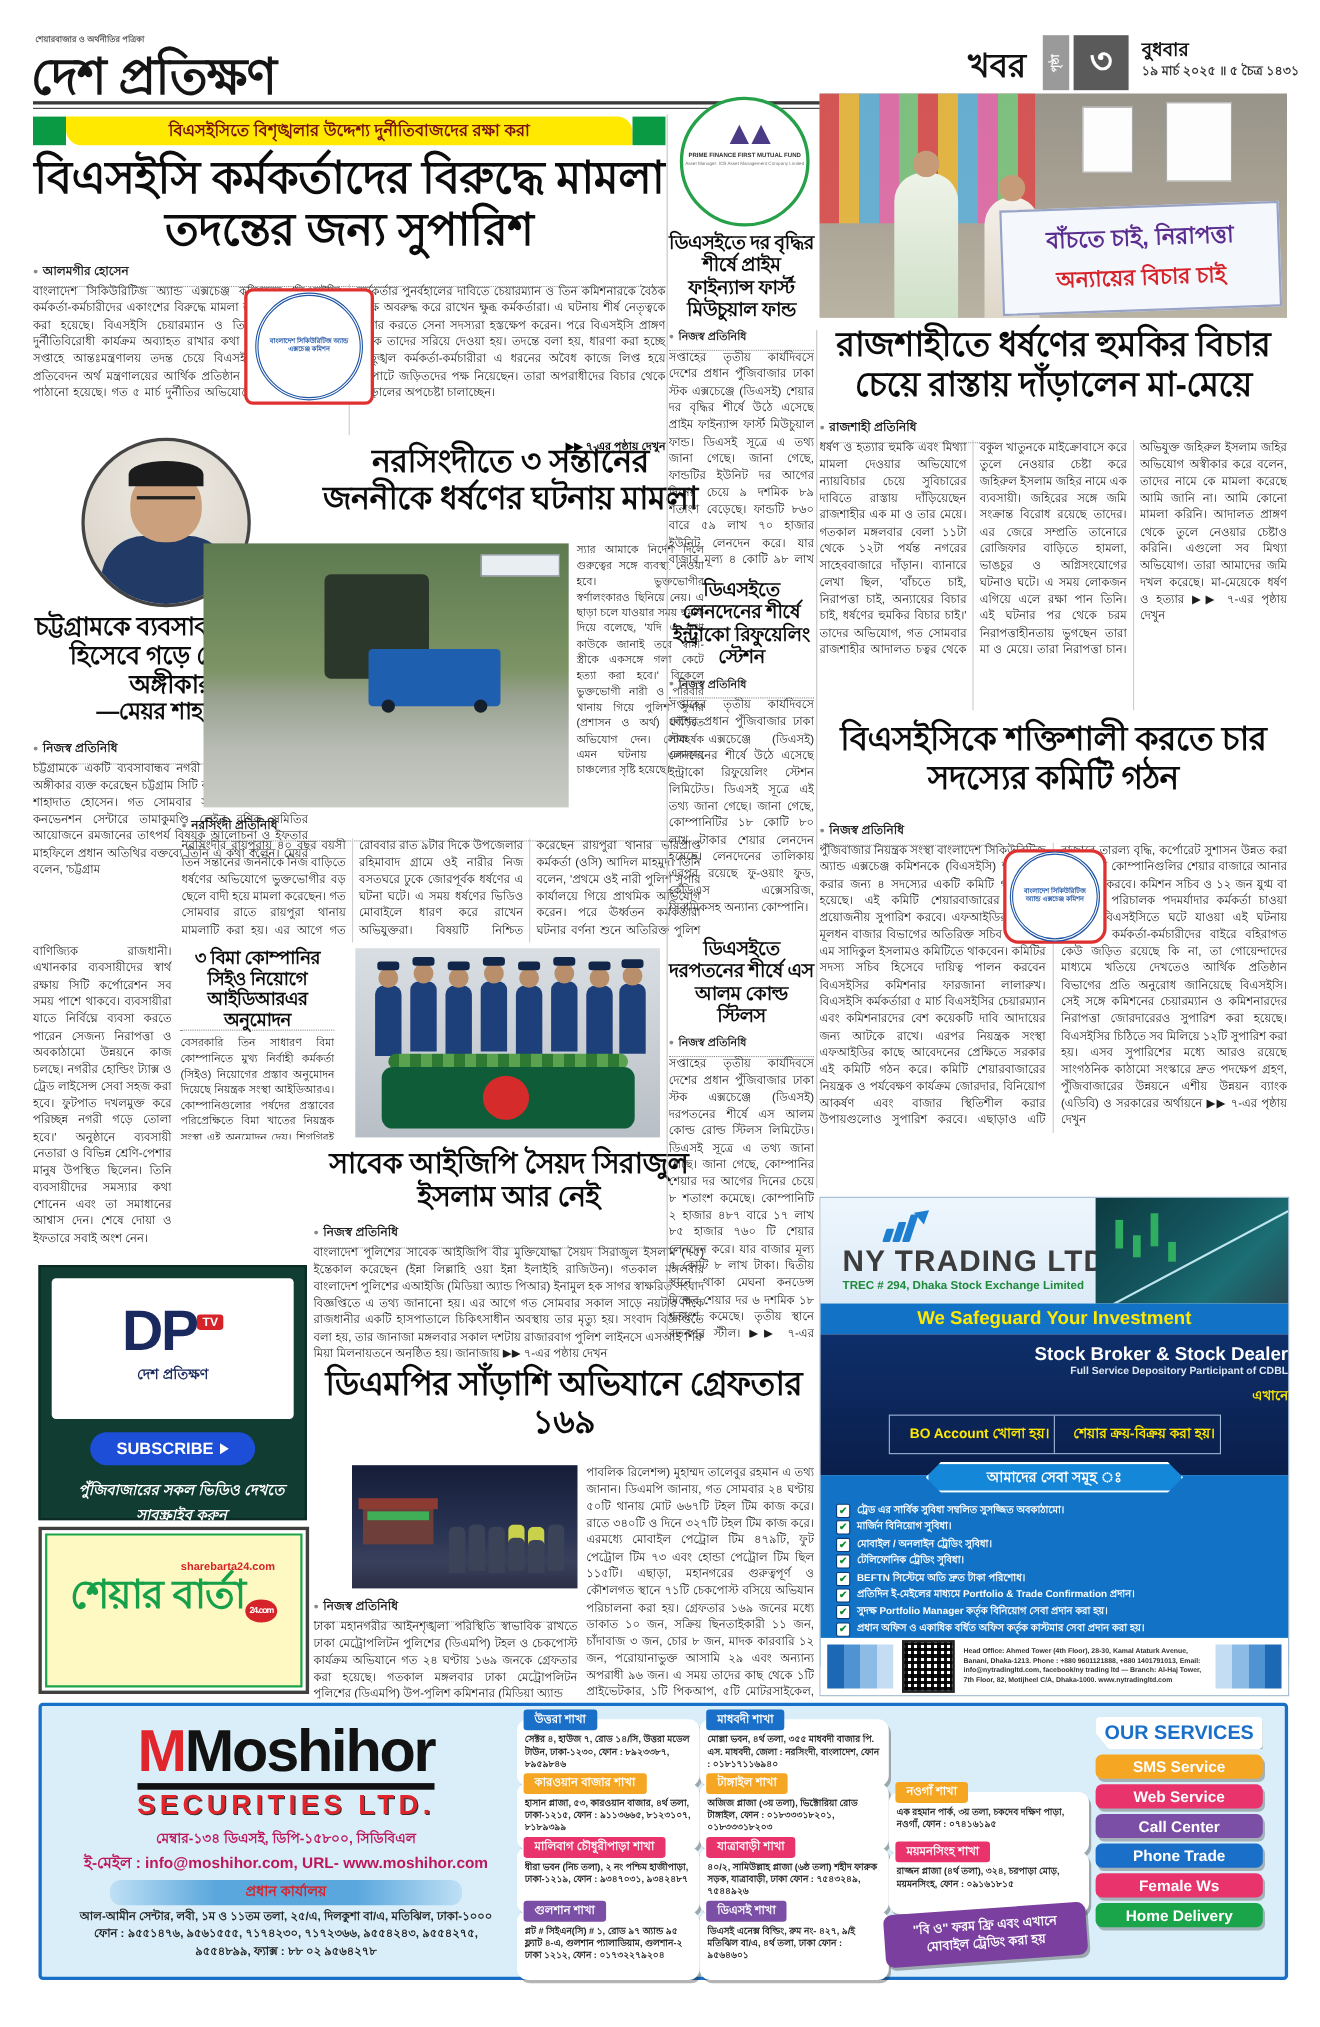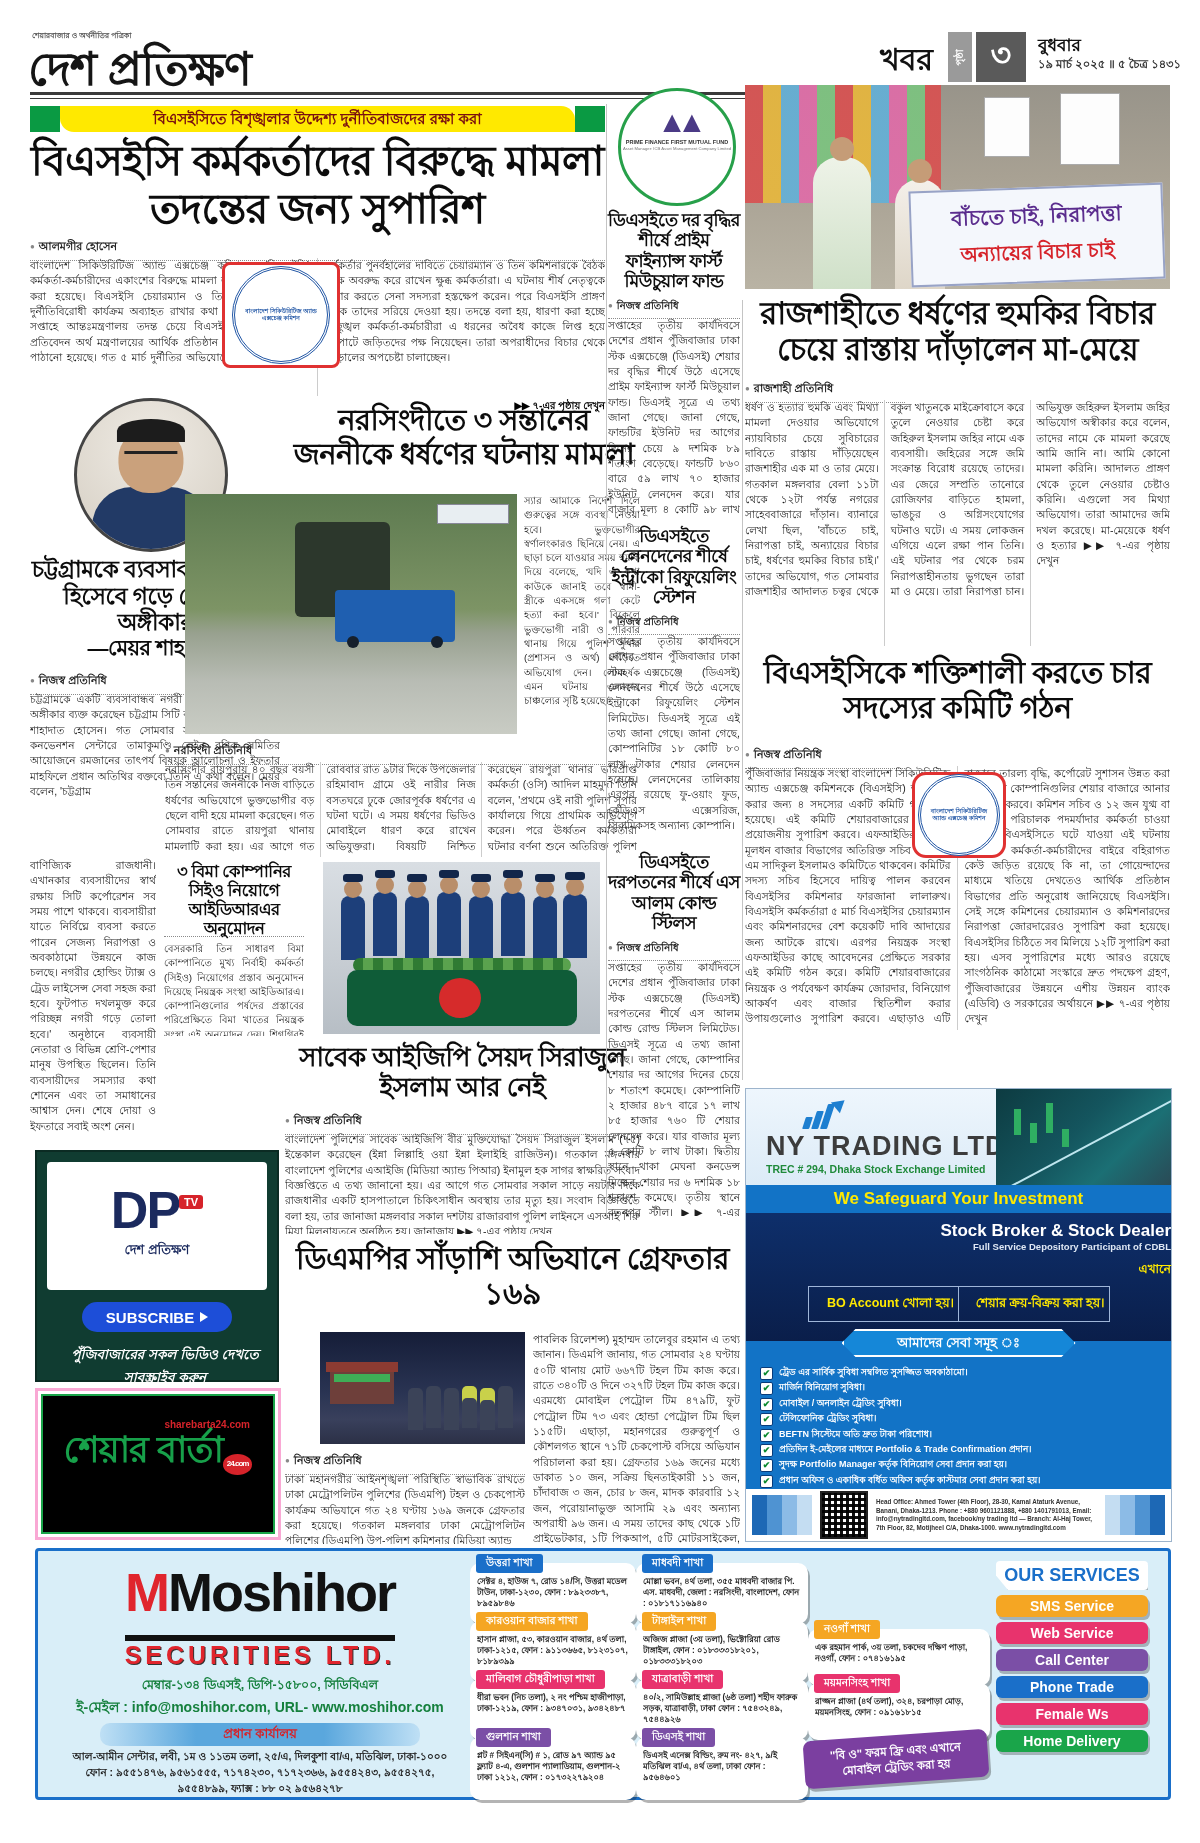--- a/index.html
+++ b/index.html
@@ -69,21 +69,21 @@
   .portrait .hair{position:absolute;top:12%;left:50%;transform:translateX(-50%);width:46%;height:16%;border-radius:50% 50% 0 0;background:#1c1c1c;}
   .portrait .glasses{position:absolute;top:34%;left:50%;transform:translateX(-50%);width:36%;height:5px;border-top:3px solid #222;}
   
   .dptv{background:#103c31;border:2px solid #0b2b23;}
   .dptv .panel{background:#fff;border-radius:4px;text-align:center;}
   .dplogo{font-size:52px;font-weight:900;color:#1b2a5e;letter-spacing:-2px;line-height:1;}
   .tvtag{display:inline-block;background:#d6232a;color:#fff;font-size:11px;font-weight:bold;padding:1px 5px;border-radius:3px;vertical-align:22px;}
   .subbtn{background:#1d4ed8;color:#fff;font-weight:bold;font-size:15px;border-radius:16px;display:flex;align-items:center;justify-content:center;gap:6px;cursor:pointer;}
   .subbtn .tri{width:0;height:0;border-left:8px solid #fff;border-top:5px solid transparent;border-bottom:5px solid transparent;}
   .sb-line{color:#fff;font-weight:bold;font-size:13.5px;text-align:center;}
-  .sharebarta{background:#000000;border:3px solid #f9a8d4;box-shadow:inset 0 0 0 3px #fff,inset 0 0 0 5px #1aa54a;text-align:center;}
+  .sharebarta{background:#fef9c3;border:3px solid #404040;box-shadow:inset 0 0 0 3px #fff,inset 0 0 0 5px #1aa54a;text-align:center;}
   .sb-url{color:#d6232a;font-size:10px;font-weight:bold;}
   .sb-logo{color:#17a04a;font-size:36px;font-weight:900;letter-spacing:-1px;line-height:1.1;}
   .sb-badge{display:inline-block;background:#d6232a;color:#fff;border-radius:50%;font-size:8px;font-weight:bold;padding:6px 4px;vertical-align:-4px;}
   .nyad{background:#fff;border:1px solid #9db4cc;}
   .ny-top{position:absolute;left:0;top:0;right:0;height:96px;background:linear-gradient(180deg,#eef6fd,#dcebf7);}
   .ny-photo{position:absolute;right:0;top:0;width:175px;height:96px;background:linear-gradient(135deg,#0d3b41 0%,#14555e 45%,#1b6f74 70%,#2a4a56 100%);overflow:hidden;}
   .candle{position:absolute;width:7px;background:#2fae62;}
   .ny-line{position:absolute;width:150%;height:2px;background:#bfe6ef;transform:rotate(-28deg);top:55%;left:-20%;}
   .ny-name{font-size:27px;font-weight:900;color:#3c3c3c;letter-spacing:1px;}
   .ny-trec{font-size:10.5px;font-weight:bold;color:#1f8a3a;}
@@ -105,24 +105,24 @@
   .chk .bx{flex:0 0 11px;width:11px;height:11px;background:#fff;border:1px solid #083b7a;border-radius:2px;color:#0c8a2f;
            font-size:9px;line-height:11px;text-align:center;font-weight:bold;}
   .chk .tx{color:#fff;font-size:9px;font-weight:bold;line-height:1.22;}
   .ny-foot{position:absolute;left:0;top:400px;right:0;bottom:0;background:#fff;display:flex;align-items:center;gap:8px;padding:0 6px;}
   .bluesq{width:60px;height:40px;background:linear-gradient(90deg,#1d68b5 0 15px,#4f93d2 15px 30px,#8cbbe6 30px 45px,#c4ddf2 45px 60px);}
   .qr{width:44px;height:44px;background:repeating-linear-gradient(0deg,#111 0 3px,#fff 3px 6px),repeating-linear-gradient(90deg,#111 0 3px,#fff 3px 6px);
       background-blend-mode:multiply;border:2px solid #222;}
   .ny-office{font-size:6.3px;color:#333;font-weight:bold;line-height:1.35;flex:1;}
   
   .moshad{background:#d9eef8;border:3px solid #1a6fc9;border-radius:4px;}
-  .mname{font-size:54px;font-weight:900;color:#121212;letter-spacing:-2px;line-height:1;border-bottom:6px solid #111;display:inline-block;padding-bottom:16px;}
+  .mname{font-size:54px;font-weight:900;color:#121212;letter-spacing:-2px;line-height:1;border-bottom:6px solid #111;display:inline-block;padding-bottom:2px;}
   .mname .red{color:#e0252d;}
   .msub{font-size:25px;font-weight:900;color:#e0252d;letter-spacing:4px;text-shadow:1px 1px 0 #333;}
-  .mline{font-size:12.5px;font-weight:bold;color:#15803d;}
+  .mline{font-size:12.5px;font-weight:bold;color:#be185d;}
   .hobar{background:linear-gradient(90deg,#bfe0f5,#5aa7dd 30%,#5aa7dd 70%,#bfe0f5);color:#d6232a;font-weight:bold;font-size:13px;
          border-radius:10px;padding:1px 0;width:320px;margin:3px auto;text-align:center;}
   .maddr{font-size:10.5px;font-weight:bold;color:#222;line-height:1.5;}
   .branch{position:absolute;background:#fff;border-radius:10px;box-shadow:2px 3px 0 rgba(40,40,40,.35);padding:13px 7px 4px;}
   .branch .tt{position:absolute;top:-9px;left:6px;color:#fff;font-size:10.5px;font-weight:bold;padding:1px 10px;border-radius:3px;white-space:nowrap;}
   .branch .bd{font-size:8.3px;font-weight:bold;color:#222;line-height:1.32;overflow:hidden;}
   .c-blue{background:#1a6fc9;} .c-orange{background:#f5a623;} .c-pink{background:#e8336d;} .c-purple{background:#7b4fa6;} .c-green{background:#1aa54a;}
   .svc-head{background:#fff;border-radius:4px;color:#1a6fc9;font-size:18px;font-weight:900;text-align:center;padding:4px 0;
             clip-path:polygon(0 0,100% 0,100% 100%,12px 100%,0 50%);box-shadow:2px 3px 0 rgba(40,40,40,.3);}
   .svcbar{color:#fff;font-weight:bold;font-size:14px;text-align:center;border-radius:6px;padding:3px 0;box-shadow:2px 3px 0 rgba(40,40,40,.3);margin-top:5px;}

